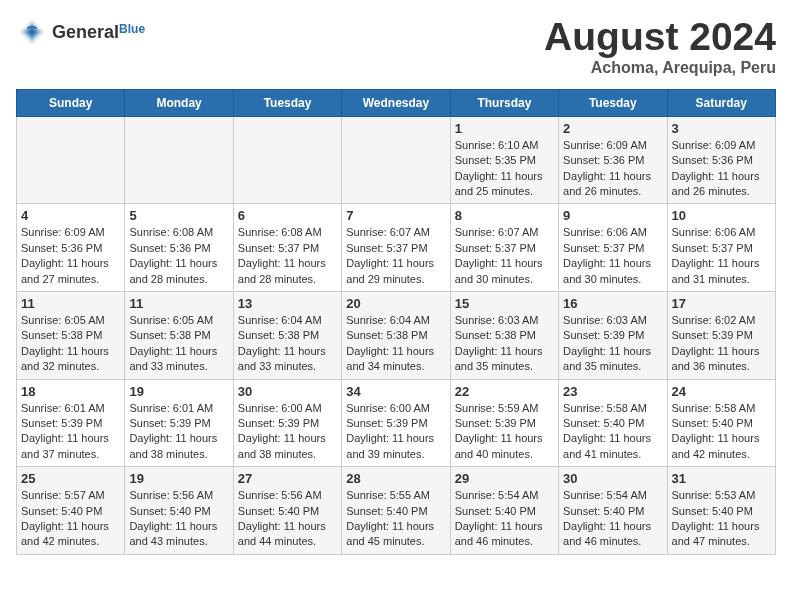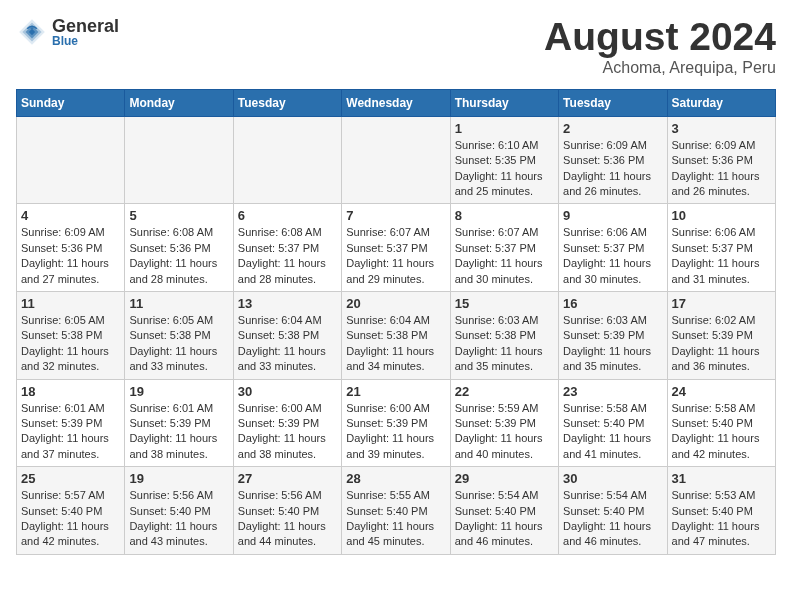--- a/index.html
+++ b/index.html
@@ -29,35 +29,35 @@
       text-align: right;
     }
     .title-block h1 {
       font-size: 39px;
       font-weight: bold;
       color: #333;
       line-height: 1.1;
     }
     .title-block h2 {
       font-size: 16px;
-      font-weight: normal;
+      font-weight: bold;
       color: #555;
     }
     table {
       width: 100%;
       border-collapse: collapse;
       table-layout: fixed;
     }
     thead tr th {
       background-color: #2a6fad;
       color: #fff;
       font-size: 12px;
       font-weight: bold;
       padding: 6px 4px;
-      text-align: left;
+      text-align: center;
       border: 1px solid #1a5a9d;
     }
     tbody tr td {
       vertical-align: top;
       padding: 4px 4px;
       font-size: 10px;
       color: #333;
       border: 1px solid #ccc;
       height: 80px;
     }
@@ -91,21 +91,21 @@
     <svg class="logo-icon" viewBox="0 0 40 40" xmlns="http://www.w3.org/2000/svg">
       <polygon points="20,4 36,20 20,36 4,20" fill="#2a6fad" opacity="0.15"></polygon>
       <polygon points="20,8 32,20 20,32 8,20" fill="#2a6fad" opacity="0.3"></polygon>
       <polygon points="20,12 28,20 20,28 12,20" fill="#2a6fad" opacity="0.6"></polygon>
       <polygon points="20,16 24,20 20,24 16,20" fill="#2a6fad"></polygon>
 
       <path d="M14,16 Q20,10 26,16" stroke="#2a6fad" stroke-width="2" fill="none"></path>
       <path d="M18,16 Q20,13 22,16" fill="#2a6fad"></path>
     </svg>
     <div>
-      <div style="display:flex; flex-direction:column; line-height:1">
+      <div style="display:flex; flex-direction:row; line-height:1">
         <span style="font-size:18px; font-weight:bold; color:#333;">General</span>
         <span style="font-size:12px; font-weight:bold; color:#2a6fad;">Blue</span>
       </div>
     </div>
   </div>
   <div class="title-block">
     <h1>August 2024</h1>
     <h2>Achoma, Arequipa, Peru</h2>
   </div>
 </div>
@@ -208,21 +208,21 @@
         </td>
         <td>
           <span class="day-number">19</span>
           <div class="day-info">Sunrise: 6:01 AM<br>Sunset: 5:39 PM<br>Daylight: 11 hours<br>and 38 minutes.</div>
         </td>
         <td>
           <span class="day-number">30</span>
           <div class="day-info">Sunrise: 6:00 AM<br>Sunset: 5:39 PM<br>Daylight: 11 hours<br>and 38 minutes.</div>
         </td>
         <td>
-          <span class="day-number">21</span>
+          <span class="day-number">34</span>
           <div class="day-info">Sunrise: 6:00 AM<br>Sunset: 5:39 PM<br>Daylight: 11 hours<br>and 39 minutes.</div>
         </td>
         <td>
           <span class="day-number">22</span>
           <div class="day-info">Sunrise: 5:59 AM<br>Sunset: 5:39 PM<br>Daylight: 11 hours<br>and 40 minutes.</div>
         </td>
         <td>
           <span class="day-number">23</span>
           <div class="day-info">Sunrise: 5:58 AM<br>Sunset: 5:40 PM<br>Daylight: 11 hours<br>and 41 minutes.</div>
         </td>

